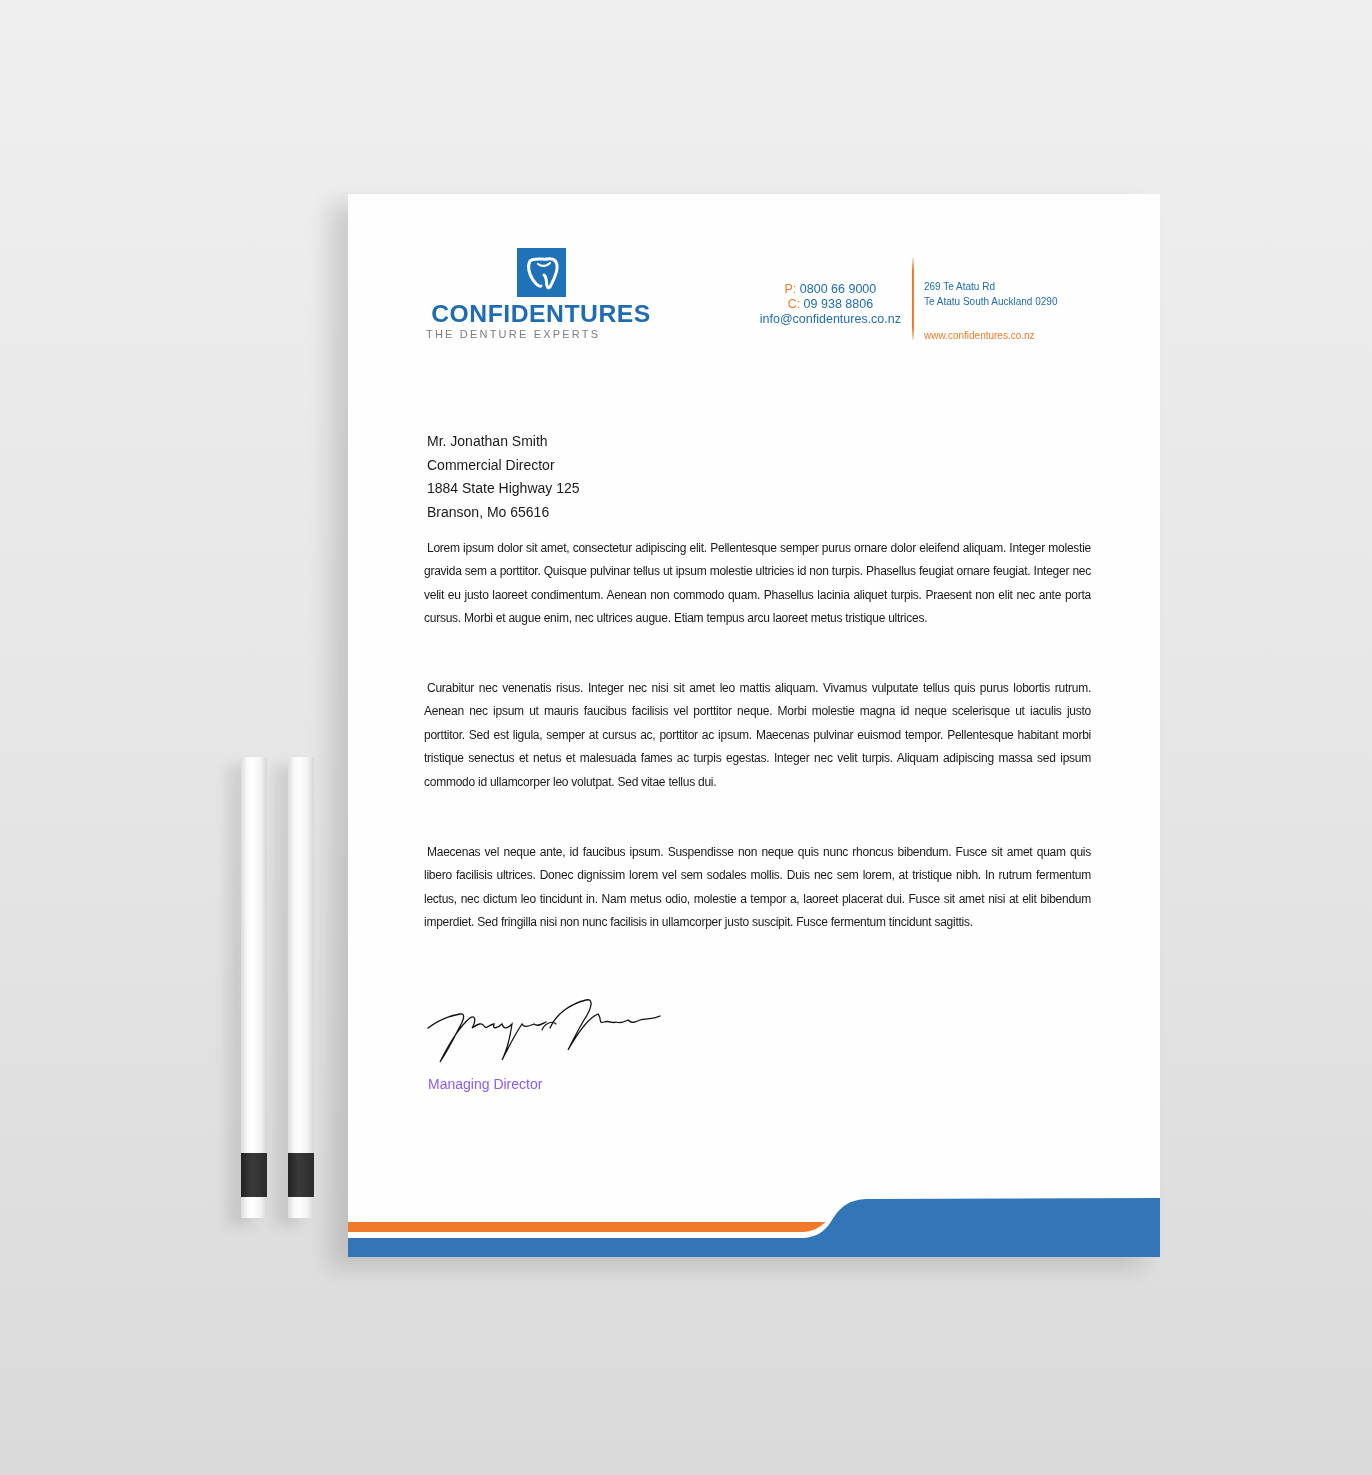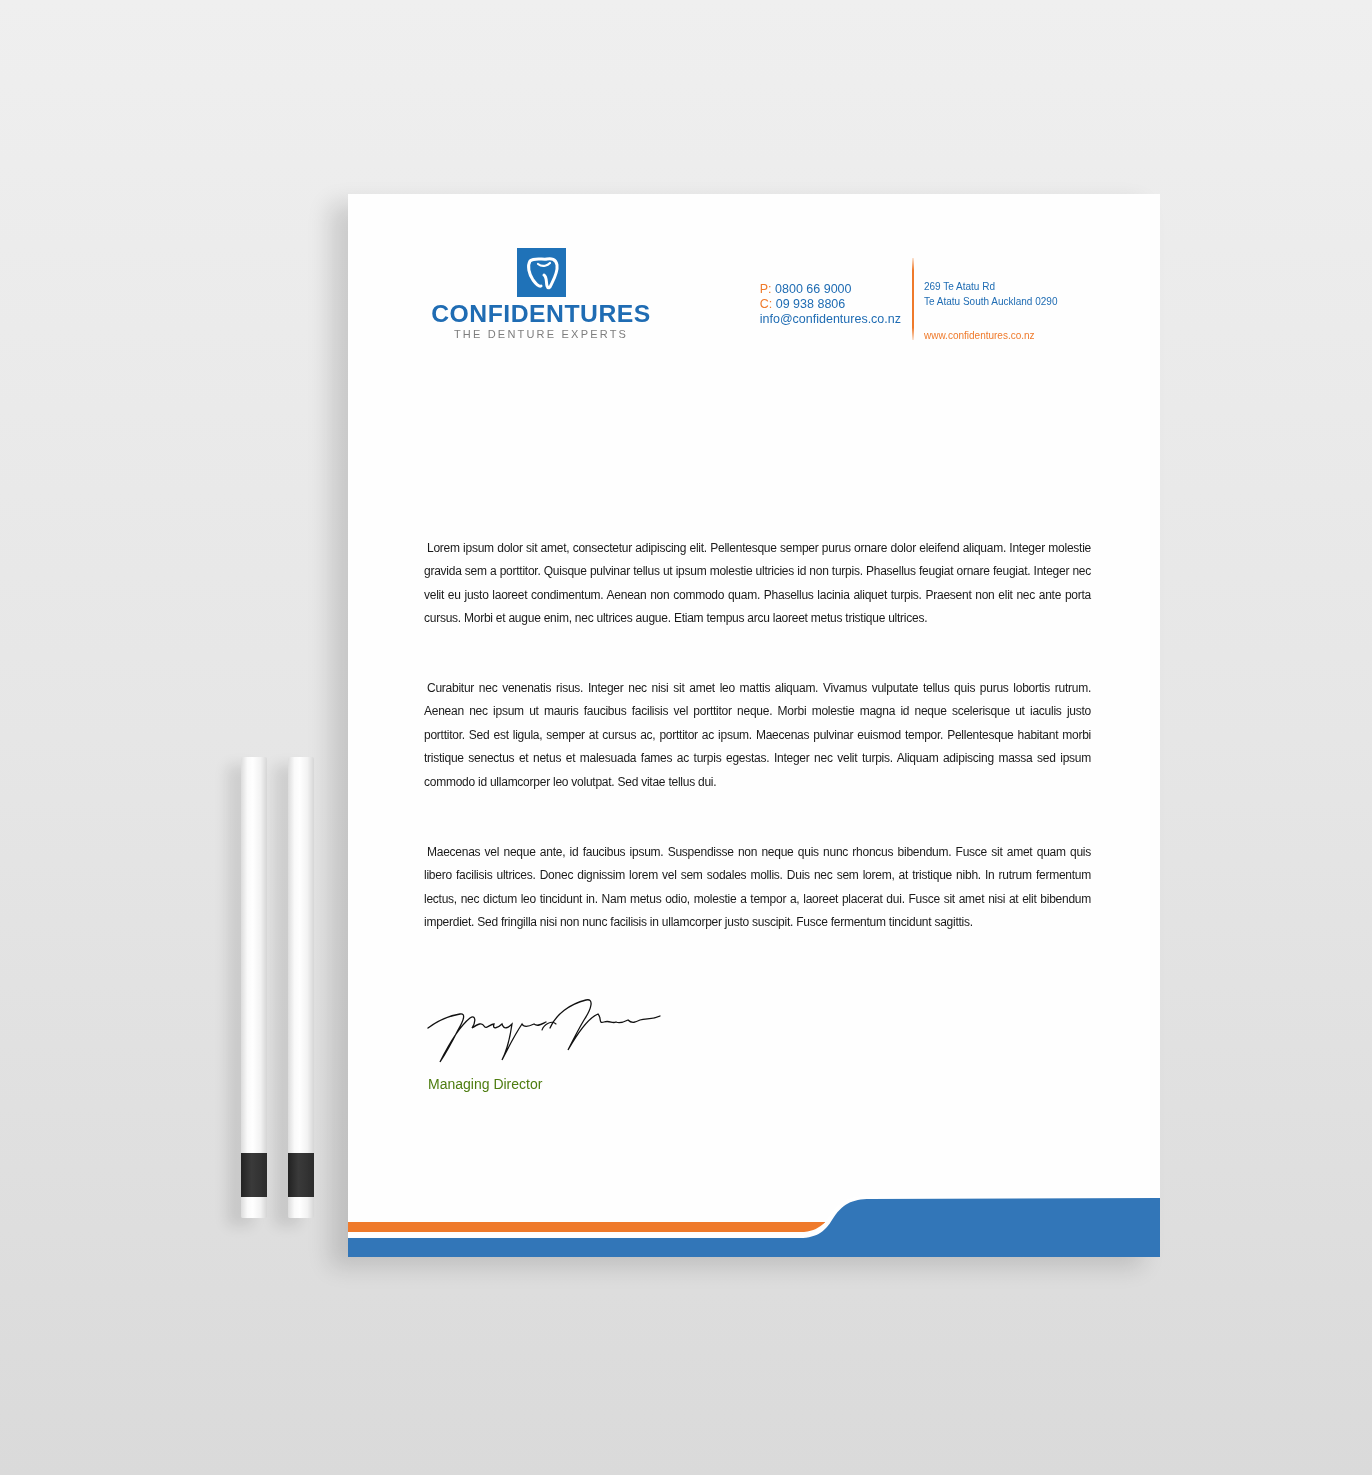--- a/index.html
+++ b/index.html
@@ -29,24 +29,24 @@
       position: absolute; left: 91px; top: 0; width: 49px; height: 49px;
       background: #1f72b8;
     }
     .logo-name {
       position: absolute; left: 0; top: 52px; width: 230px;
       font-size: 24px; font-weight: bold; color: #1f6cb3; letter-spacing: 0.5px;
       text-align: center; white-space: nowrap; transform: scaleX(1.03);
     }
     .logo-tag {
       position: absolute; left: 0; top: 80px; width: 230px;
-      font-size: 11px; color: #7d7d7d; letter-spacing: 2.2px; text-align: center; white-space: nowrap;
+      font-size: 11px; color: #7d7d7d; letter-spacing: 2.2px; text-align: left; white-space: nowrap;
     }
     .contact-left {
-      position: absolute; right: 259px; top: 88px; text-align: left;
+      position: absolute; right: 259px; top: 88px; text-align: center;
       font-size: 12.5px; line-height: 15px; color: #1f6cb3; white-space: nowrap;
     }
     .contact-left .k { color: #ef7a2b; }
     .vdiv {
       position: absolute; left: 564px; top: 64px; width: 2px; height: 82px;
       background: linear-gradient(180deg, rgba(239,122,43,0.2), #ef7a2b 15%, #ef7a2b 85%, rgba(239,122,43,0.2));
     }
     .contact-right {
       position: absolute; left: 576px; top: 85px;
       font-size: 10px; line-height: 15px; color: #1f6cb3; white-space: nowrap;
@@ -58,21 +58,21 @@
     }
     .recipient div { white-space: nowrap; }
     .body-text {
       position: absolute; left: 76px; width: 667px;
       font-size: 12px; line-height: 23.4px; color: #1a1a1a; text-align: justify;
       letter-spacing: -0.25px;
     }
     .signature { position: absolute; left: 78px; top: 800px; width: 240px; height: 75px; }
     .sig-title {
       position: absolute; left: 80px; top: 882px;
-      font-size: 14px; color: #4d7c0f; white-space: nowrap;
+      font-size: 14px; color: #8b5cf6; white-space: nowrap;
     }
     .footer { position: absolute; left: 0; top: 990px; width: 812px; height: 73px; }
   </style>
 </head>
 <body>
 
 <div class="pen" style="left:241px;">
   <div class="band"></div>
 </div>
 <div class="pen" style="left:288px;">
@@ -105,20 +105,26 @@
   </div>
 
   <div class="vdiv"></div>
 
   <div class="contact-right">
     <div>269 Te Atatu Rd</div>
     <div>Te Atatu South Auckland 0290</div>
     <span class="web">www.confidentures.co.nz</span>
   </div>
 
+  <div class="recipient">
+    <div>Mr. Jonathan Smith</div>
+    <div>Commercial Director</div>
+    <div>1884 State Highway 125</div>
+    <div>Branson, Mo 65616</div>
+  </div>
 
   <p class="body-text" style="top:343px;margin:0;text-indent:3px;">Lorem ipsum dolor sit amet, consectetur adipiscing elit. Pellentesque semper purus ornare dolor eleifend aliquam. Integer molestie gravida sem a porttitor. Quisque pulvinar tellus ut ipsum molestie ultricies id non turpis. Phasellus feugiat ornare feugiat. Integer nec velit eu justo laoreet condimentum. Aenean non commodo quam. Phasellus lacinia aliquet turpis. Praesent non elit nec ante porta cursus. Morbi et augue enim, nec ultrices augue. Etiam tempus arcu laoreet metus tristique ultrices.</p>
   <p class="body-text" style="top:483px;margin:0;text-indent:3px;">Curabitur nec venenatis risus. Integer nec nisi sit amet leo mattis aliquam. Vivamus vulputate tellus quis purus lobortis rutrum. Aenean nec ipsum ut mauris faucibus facilisis vel porttitor neque. Morbi molestie magna id neque scelerisque ut iaculis justo porttitor. Sed est ligula, semper at cursus ac, porttitor ac ipsum. Maecenas pulvinar euismod tempor. Pellentesque habitant morbi tristique senectus et netus et malesuada fames ac turpis egestas. Integer nec velit turpis. Aliquam adipiscing massa sed ipsum commodo id ullamcorper leo volutpat. Sed vitae tellus dui.</p>
   <p class="body-text" style="top:647px;margin:0;text-indent:3px;">Maecenas vel neque ante, id faucibus ipsum. Suspendisse non neque quis nunc rhoncus bibendum. Fusce sit amet quam quis libero facilisis ultrices. Donec dignissim lorem vel sem sodales mollis. Duis nec sem lorem, at tristique nibh. In rutrum fermentum lectus, nec dictum leo tincidunt in. Nam metus odio, molestie a tempor a, laoreet placerat dui. Fusce sit amet nisi at elit bibendum imperdiet. Sed fringilla nisi non nunc facilisis in ullamcorper justo suscipit. Fusce fermentum tincidunt sagittis.</p>
 
   <div class="signature">
     <svg width="240" height="75" viewBox="0 0 240 75">
       <path d="M2 34 C10 28 22 22 34 20 C40 19 38 26 32 36 C26 48 18 62 14 68 C22 52 34 32 44 24 C50 20 50 28 46 34 C52 30 56 28 58 32 C60 36 64 30 68 30 C66 36 72 34 76 30 C78 36 82 34 86 30 C84 44 80 58 76 66 C84 50 92 36 96 30 C98 34 104 32 108 30 C112 33 116 30 120 28" fill="none" stroke="#111" stroke-width="1.3" stroke-linecap="round"></path>
       <path d="M124 34 C130 20 144 10 160 6 C168 4 166 14 158 26 C152 36 146 48 142 56 C150 42 162 24 172 20 C176 24 172 30 178 28 C184 26 186 30 190 28 C194 30 198 28 202 26 C206 30 210 28 214 26 C220 24 226 26 234 22" fill="none" stroke="#111" stroke-width="1.3" stroke-linecap="round"></path>
       <path d="M116 36 C118 30 126 26 130 30" fill="none" stroke="#111" stroke-width="1.1" stroke-linecap="round"></path>

